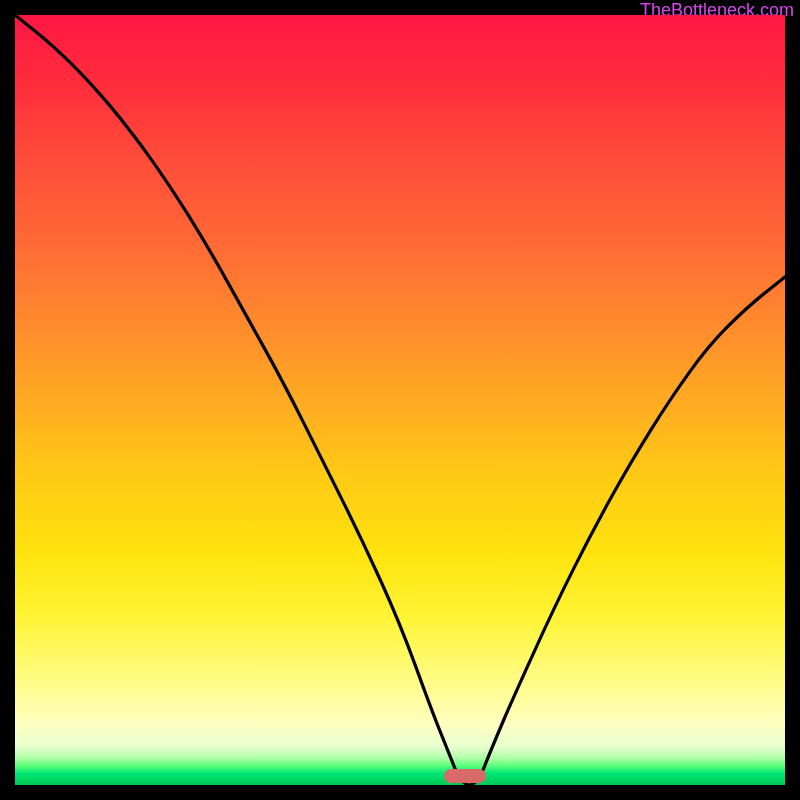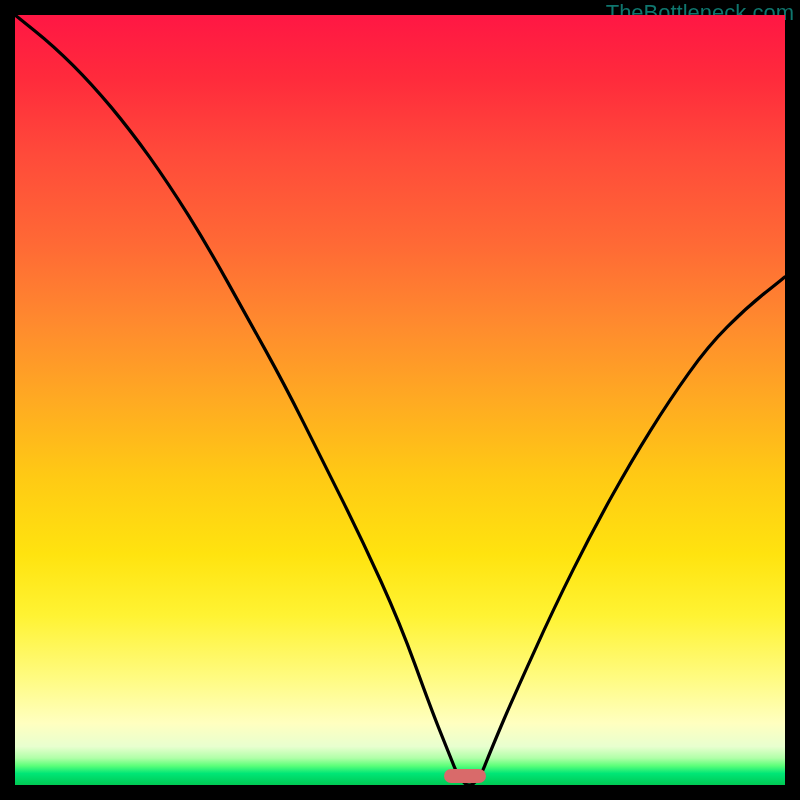--- a/index.html
+++ b/index.html
@@ -57,22 +57,22 @@
     width: 42px;
     height: 14px;
     border-radius: 7px;
     background: #d96a6a;
     transform: translate(-50%, 0);
   }
   .watermark {
     position: absolute;
     top: 0;
     right: 6px;
-    color: #0f766e;
-    font-size: 22px;
+    color: #d946ef;
+    font-size: 18px;
     font-weight: 500;
     letter-spacing: 0;
   }
 </style>
 </head>
 <body>
 
 <div class="frame">
   <div class="watermark">TheBottleneck.com</div>
 

